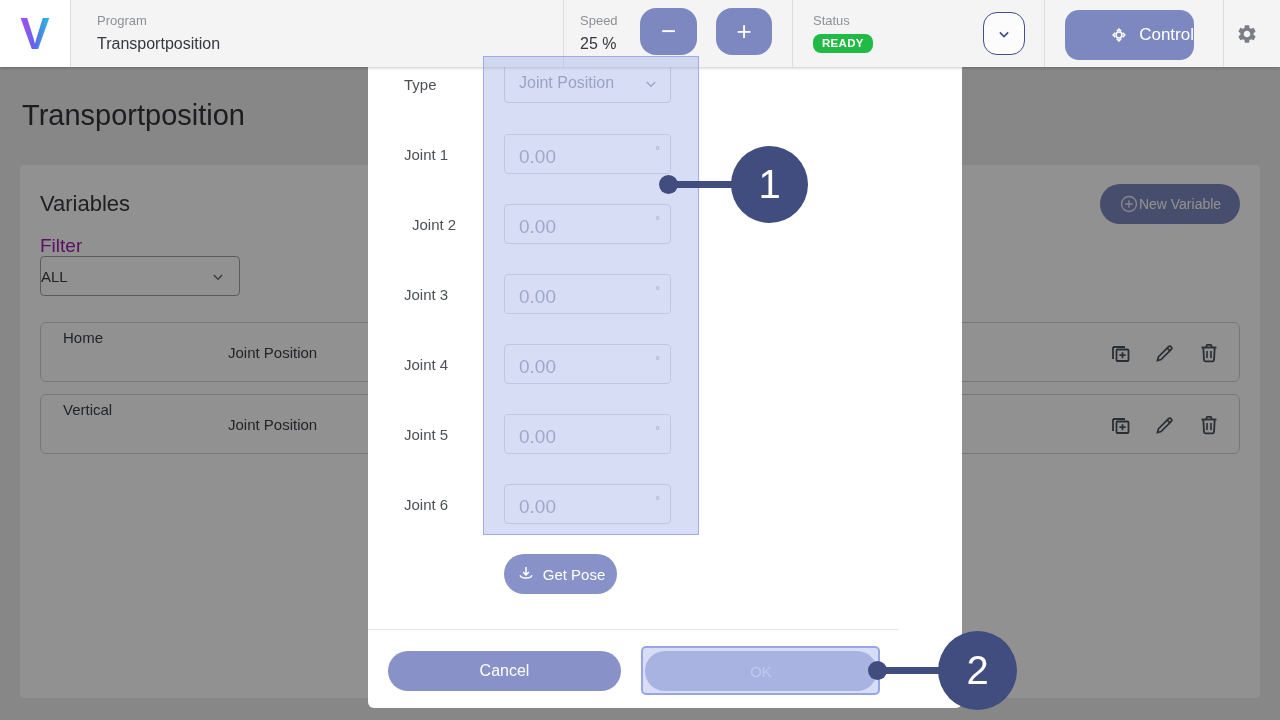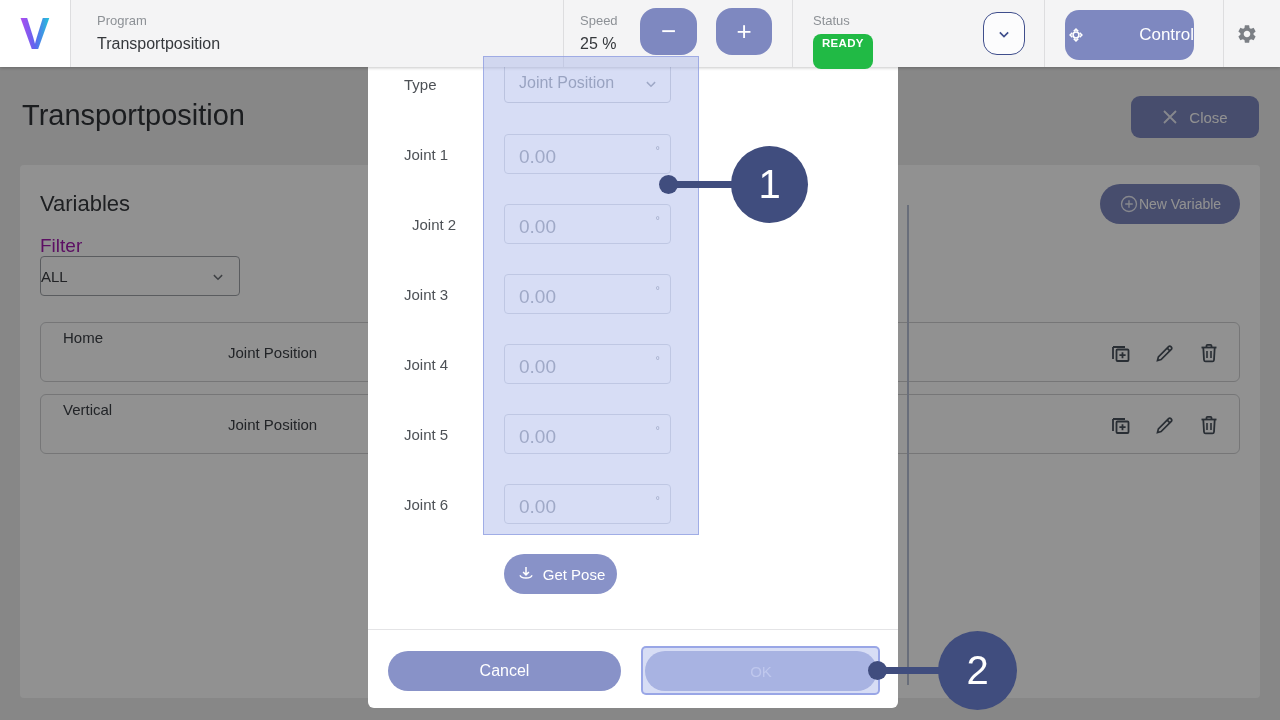--- a/index.html
+++ b/index.html
@@ -12,23 +12,23 @@
   .logo-cell { position:absolute; left:0; top:0; width:70px; height:67px; background:#ffffff; display:flex; align-items:center; justify-content:center; }
   .logo { font-size:44px; font-weight:bold; line-height:1;
           background:linear-gradient(to right,#b44af0,#5d66ee,#1fc9d9);
           -webkit-background-clip:text; background-clip:text; color:transparent; }
   .hdiv { position:absolute; top:0; height:67px; width:1px; background:#dddddf; }
   .hblock { position:absolute; top:13px; }
   .hlabel { font-size:13px; color:#8d9196; }
   .hvalue { font-size:16px; color:#35383c; margin-top:7px; }
   .sq-btn { position:absolute; top:8px; height:47px; border-radius:16px; background:#7e88c0; color:#fff;
             display:flex; align-items:center; justify-content:center; font-size:26px; cursor:pointer; }
-  .badge-ready { display:inline-block; margin-top:6px; background:#21ba45; color:#fff; font-size:11.5px; font-weight:bold; padding:3px 9px 20px; border-radius:8px; letter-spacing:.3px; }
+  .badge-ready { display:inline-block; margin-top:6px; background:#21ba45; color:#fff; font-size:11.5px; font-weight:bold; padding:3px 9px 4px; border-radius:8px; letter-spacing:.3px; }
   .chev-btn { position:absolute; left:983px; top:12px; width:42px; height:43px; border:1.5px solid #3f4e8c; border-radius:14px; background:#fcfcfd; display:flex; align-items:center; justify-content:center; cursor:pointer; }
-  .control-btn { position:absolute; left:1065px; top:10px; width:129px; height:50px; border-radius:14px; background:#7e88c0; color:#fff; display:flex; align-items:center; justify-content:space-between; gap:9px; font-size:17px; cursor:pointer; }
+  .control-btn { position:absolute; left:1065px; top:10px; width:129px; height:50px; border-radius:14px; background:#7e88c0; color:#fff; display:flex; align-items:center; justify-content:flex-end; gap:9px; font-size:17px; cursor:pointer; }
   .gear-wrap { position:absolute; left:1236px; top:23px; width:22px; height:22px; cursor:pointer; }
 
   
   .page { position:absolute; inset:0; background:#ededee; z-index:0; }
   .page-title { position:absolute; left:22px; top:99px; font-size:29px; color:#303338; }
   .close-btn { position:absolute; left:1131px; top:96px; width:128px; height:42px; border-radius:9px; background:#7e88c0; color:#fff; display:flex; align-items:center; justify-content:center; gap:11px; font-size:15px; cursor:pointer; }
   .card { position:absolute; left:20px; top:165px; width:1240px; height:533px; background:#ffffff; border-radius:4px; }
   .card-heading { position:absolute; left:20px; top:26px; font-size:22px; color:#36393d; }
   .filter-label { position:absolute; left:20px; top:70px; font-size:19px; color:#a21caf; }
   .filter-select { position:absolute; left:20px; top:91px; width:200px; height:40px; border:1px solid #9fa3a8; border-radius:4px; display:flex; align-items:center; cursor:pointer; background:#fff; }
@@ -38,21 +38,21 @@
   .var-row { position:absolute; left:20px; width:1200px; height:60px; border:1px solid #cfd0d2; border-radius:6px; background:#fff; }
   .var-row .name { position:absolute; left:22px; top:6px; font-size:15px; color:#3c4046; }
   .var-row .vtype { position:absolute; left:187px; top:21px; font-size:15px; color:#3c4046; }
   .row-action { position:absolute; top:18px; width:24px; height:24px; cursor:pointer; }
   .scroll-line { position:absolute; left:887px; top:40px; width:2px; height:480px; background:#b9c2d6; }
 
   
   .backdrop { position:absolute; left:0; top:67px; width:1280px; height:653px; background:rgba(0,0,0,0.43); z-index:10; }
 
   
-  .modal { position:absolute; left:368px; top:67px; width:530px; height:641px; background:#ffffff; z-index:20; border-radius:0 0 6px 6px; overflow:hidden; }
+  .modal { position:absolute; left:368px; top:67px; width:594px; height:641px; background:#ffffff; z-index:20; border-radius:0 0 6px 6px; overflow:hidden; }
   .form-label { position:absolute; left:36px; font-size:15px; color:#4d5156; }
   .field { position:absolute; left:136px; width:167px; height:40px; border-radius:4px; background:#fff; }
   .select-field { border:1px solid #ccd0d8; display:flex; align-items:center; cursor:pointer; }
   .select-field .val { margin-left:14px; font-size:16px; color:#8f96a1; }
   .select-field .chev { position:absolute; right:10px; top:11px; }
   .input-field { border:1px solid #d4d8df; }
   .input-field .val { position:absolute; left:14px; top:11px; font-size:19px; color:#9aa0ab; }
   .input-field .unit { position:absolute; right:10px; top:9px; font-size:11px; color:#9aa0ab; }
   .getpose-btn { position:absolute; left:136px; top:487px; width:113px; height:40px; border-radius:20px; background:#8892c8; color:#fff; display:flex; align-items:center; justify-content:center; gap:7px; font-size:15px; cursor:pointer; }
   .modal-divider { position:absolute; left:0; top:562px; width:530px; height:1px; background:#e4e4e6; }
@@ -71,28 +71,20 @@
   svg { display:block; }
 </style>
 </head>
 <body>
 
 <div class="stage">
 
   <div class="page">
     <div class="page-title">Transportposition</div>
 
-    <div class="close-btn">
-      <span>
-        <svg width="16" height="16" viewBox="0 0 16 16">
-            <path d="M2 2 L14 14 M14 2 L2 14" stroke="#eceef8" stroke-width="1.8" fill="none"></path>
-          </svg>
-      </span>
-      <span>Close</span>
-    </div>
 
     <div class="card">
       <div class="card-heading">Variables</div>
 
       <div class="filter-label">Filter</div>
       <div class="filter-select">
         <span class="val">ALL</span>
         <span class="chev">
           <svg width="18" height="18" viewBox="0 0 24 24">
               <path d="M6.5 9.5 L12 15 L17.5 9.5" stroke="#6f7378" stroke-width="2" fill="none"></path>

